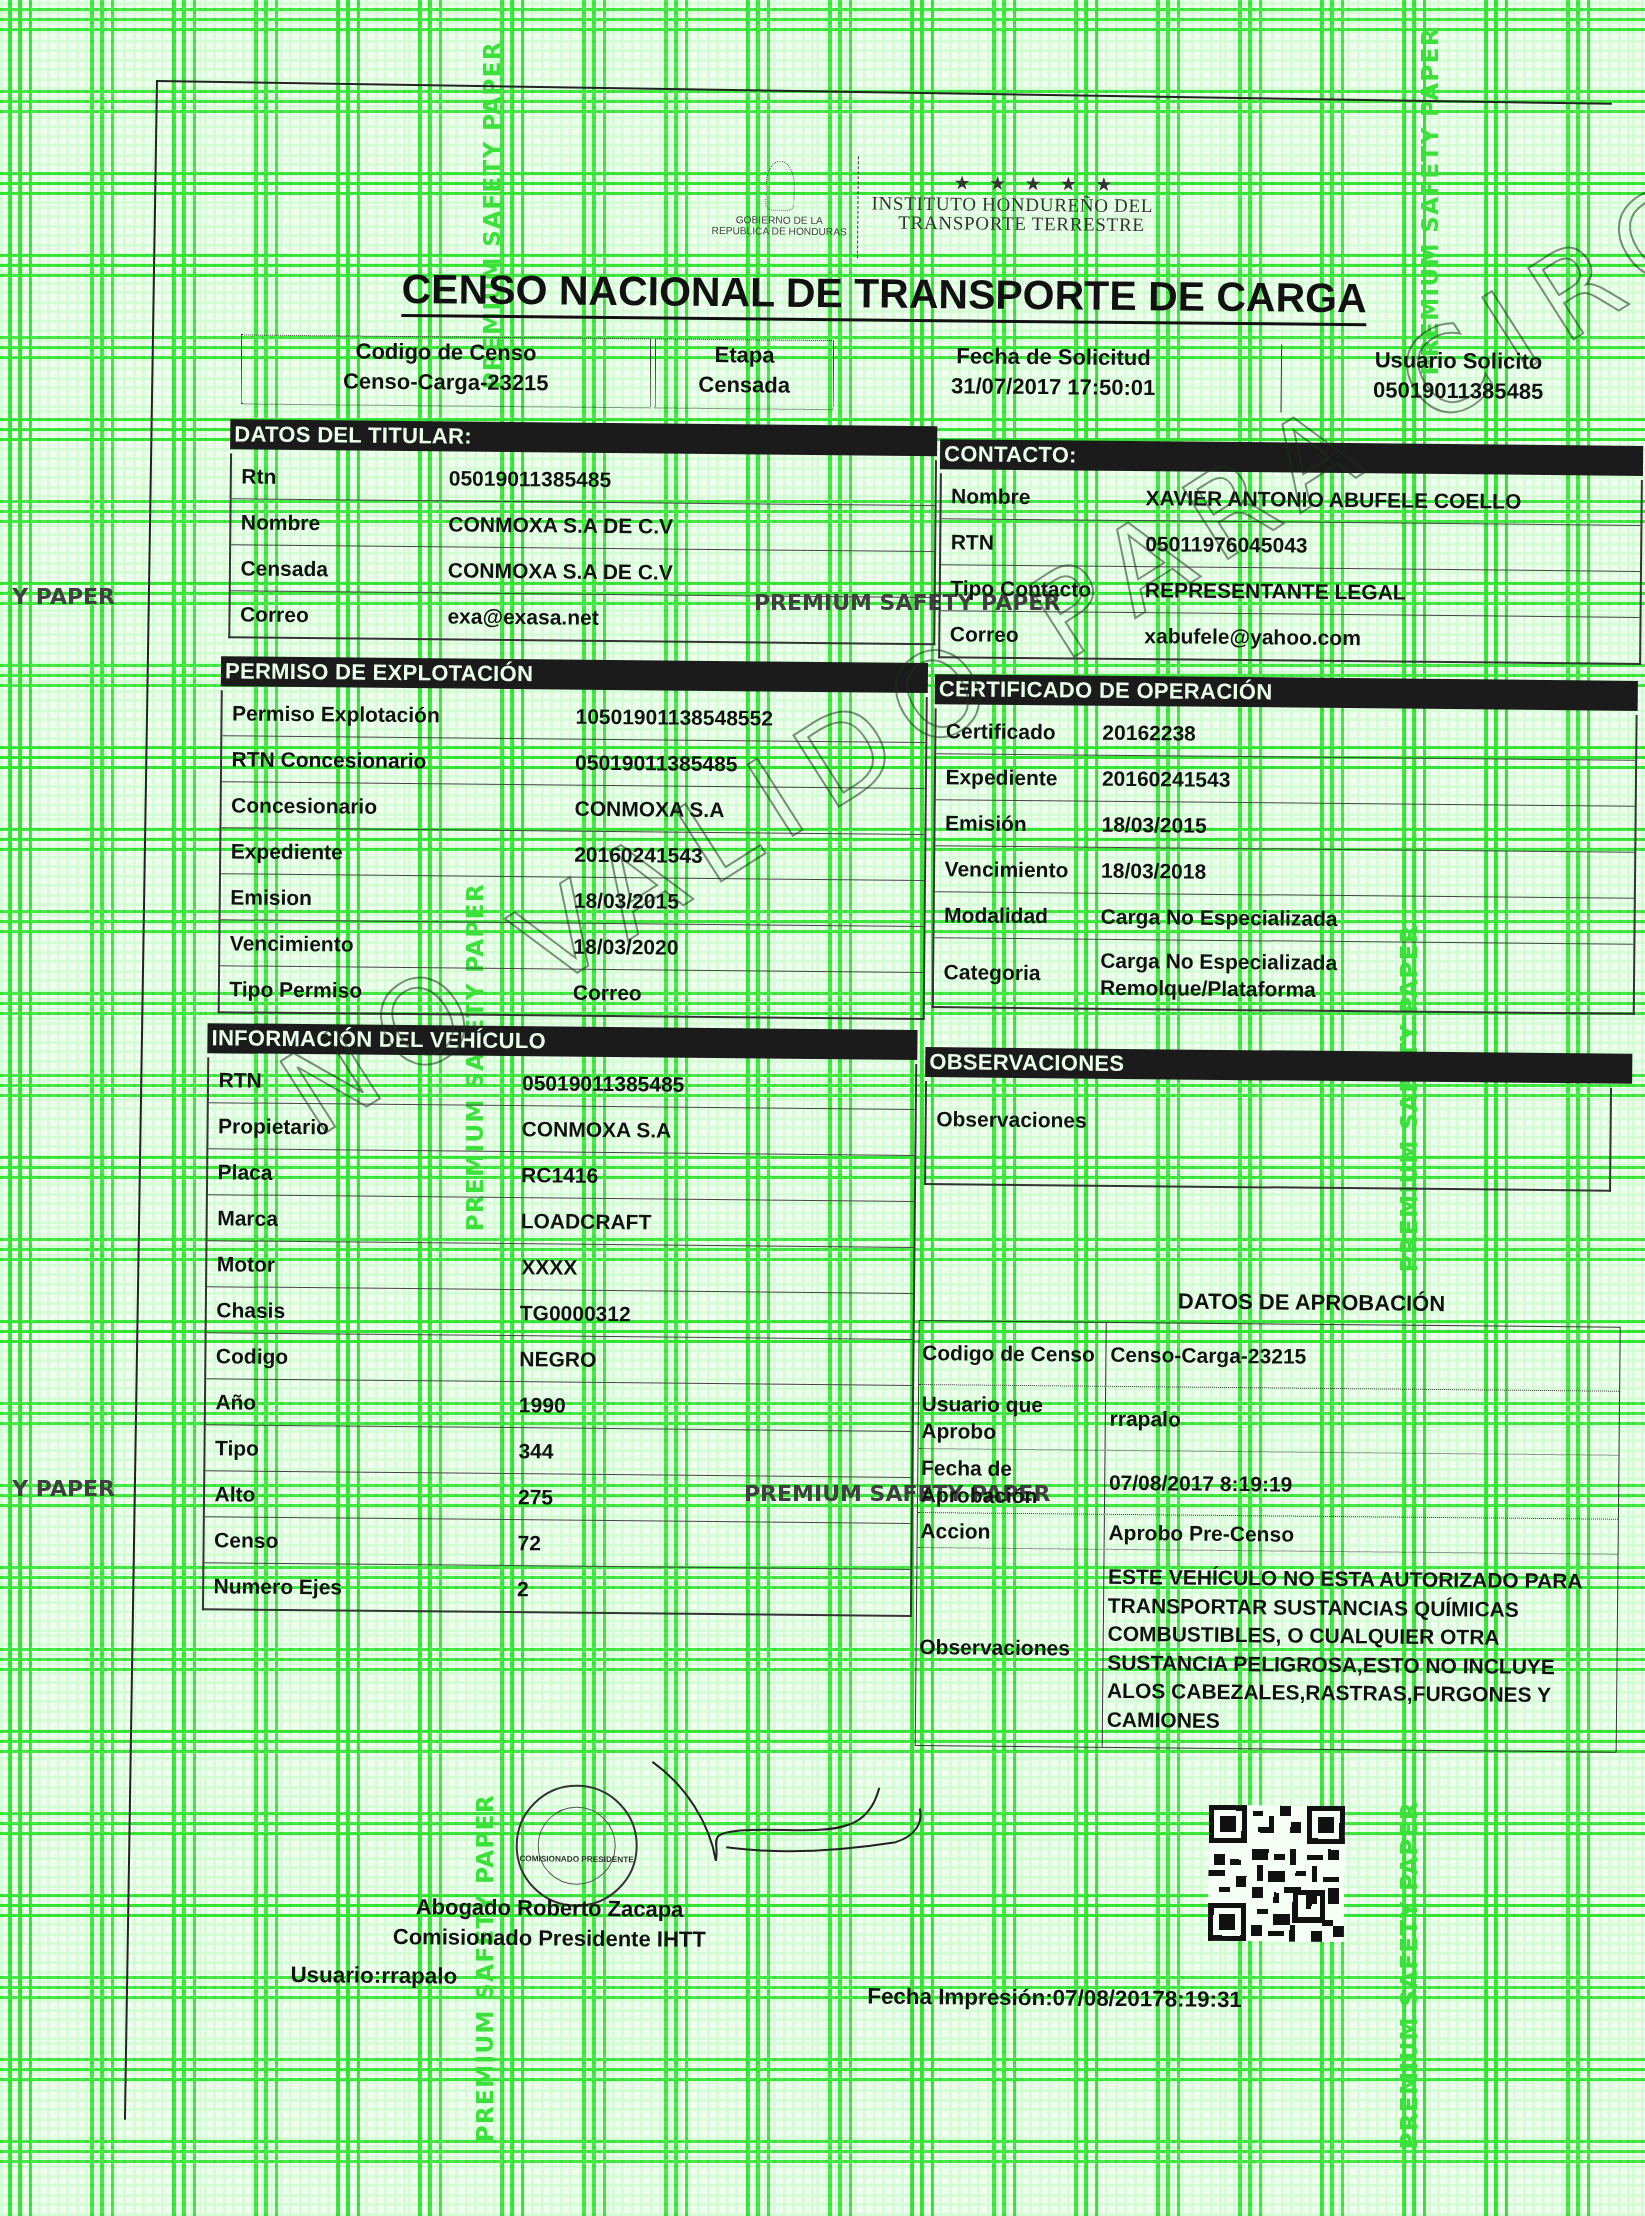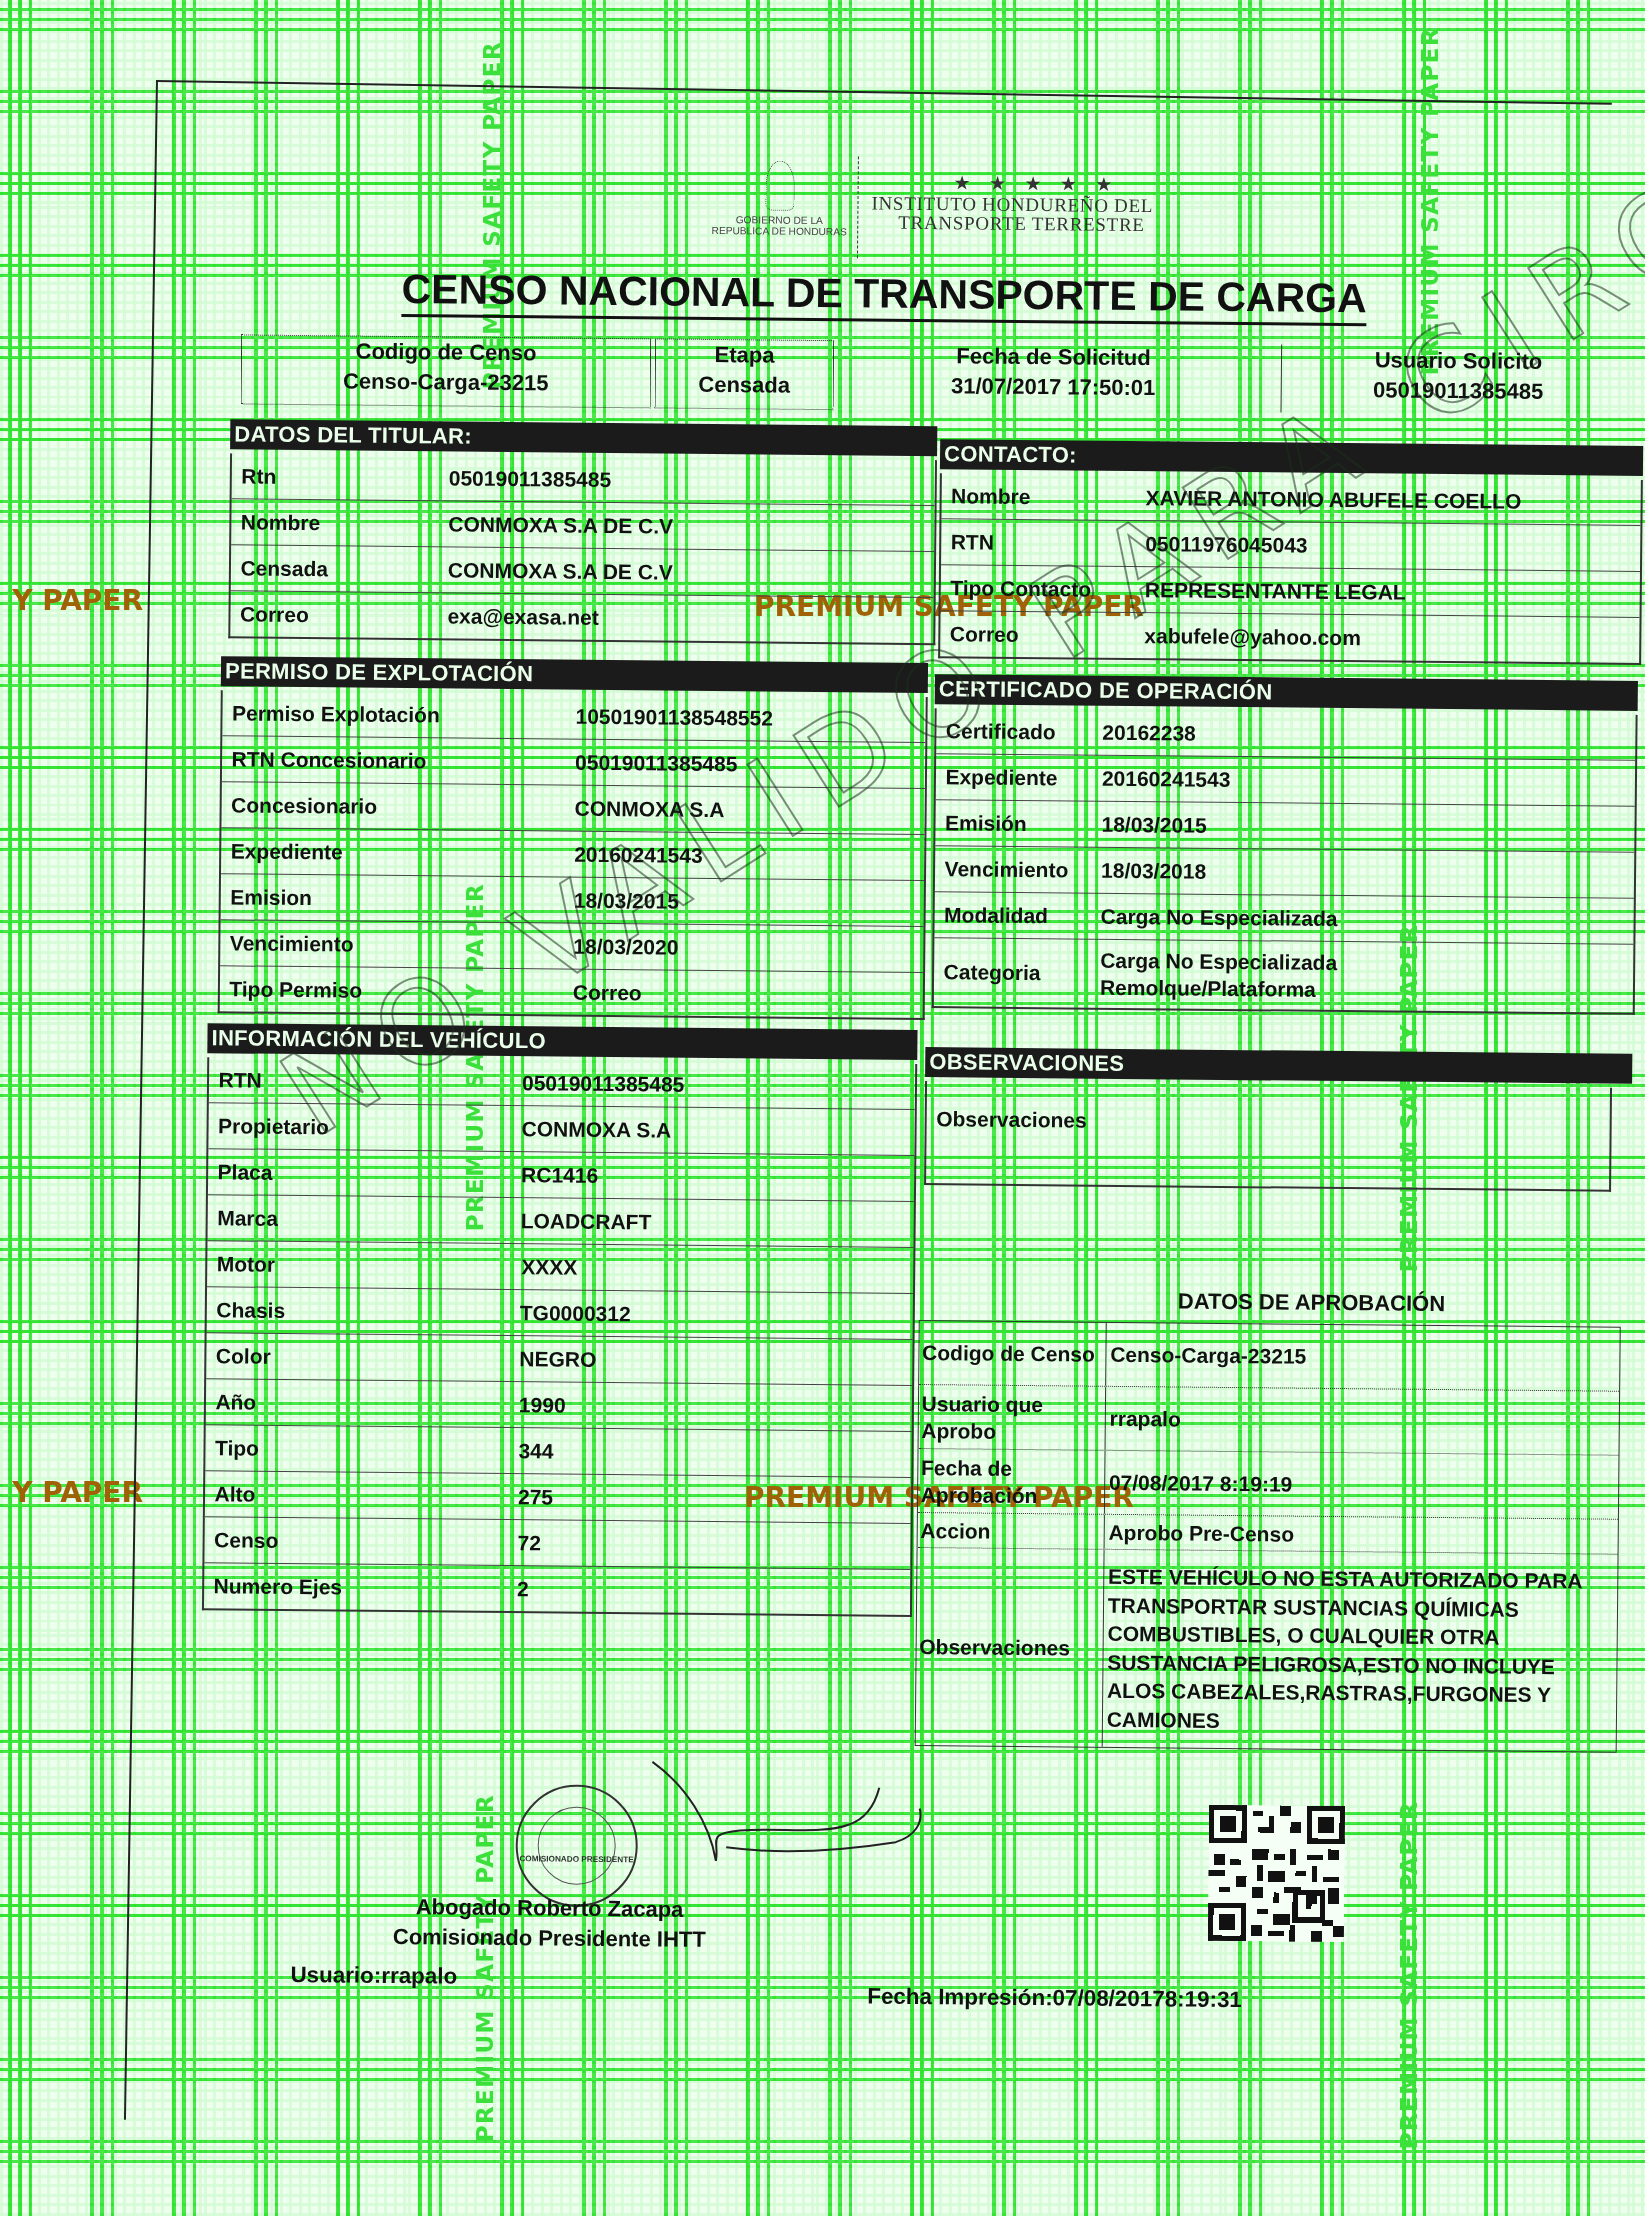--- a/index.html
+++ b/index.html
@@ -22,21 +22,21 @@
       linear-gradient(0deg, transparent 0 9.5px, #2fe32f 9.5px 13px, transparent 13px 19.7px, #2fe32f 19.7px 23px, transparent 23px 30px, #2fe32f 30px 33px, transparent 33px 41px);
     background-size:82px 82px, 82px 82px;
     background-position:0 0, 41px 41px;
     opacity:0.85;
   }
   .safety-v {
     position:absolute; color:#3be03b; font-weight:bold; font-size:23px;
     writing-mode:vertical-rl; transform:rotate(180deg); letter-spacing:1.4px;
     font-family:"DejaVu Sans", sans-serif;
   }
-  .safety-h { position:absolute; color:#a16207; font-weight:bold; font-size:28px; font-family:"DejaVu Sans", sans-serif; }
+  .safety-h { position:absolute; color:#404040; font-weight:bold; font-size:22px; font-family:"DejaVu Sans", sans-serif; }
   .frame {
     position:absolute; left:156px; top:80px; width:1454px; height:2038px;
     border-left:2px solid #222; border-top:2px solid #222;
     transform:rotate(0.9deg); transform-origin:0 0;
   }
   .page { position:absolute; left:0; top:0; width:1646px; height:2216px; transform:rotate(0.55deg); transform-origin:815px 1087px; }
   .logo-block { position:absolute; left:693px; top:156px; width:516px; height:102px; }
   .logo-left { position:absolute; left:0; top:0; width:156px; height:102px; border-right:1.4px dashed #333; color:#444; font-size:10.2px; text-align:center; }
   .logo-left .emblem { width:27px; height:48px; margin:5.4px auto 4.1px; border:1.4px dotted #444; border-radius:50% 50% 6.8px 6.8px; }
   .logo-right { position:absolute; left:170px; top:13.6px; font-family:"Liberation Serif", serif; color:#333; }
@@ -269,21 +269,21 @@
         </div>
       <div class="row" style="height:45px">
           <span class="k">Motor</span>
           <span class="v" style="left:314px">XXXX</span>
         </div>
       <div class="row" style="height:45px">
           <span class="k">Chasis</span>
           <span class="v" style="left:313px">TG0000312</span>
         </div>
       <div class="row" style="height:45px">
-          <span class="k">Color</span>
+          <span class="k">Codigo</span>
           <span class="v" style="left:313px">NEGRO</span>
         </div>
       <div class="row" style="height:45px">
           <span class="k">Año</span>
           <span class="v" style="left:313px">1990</span>
         </div>
       <div class="row" style="height:45px">
           <span class="k">Tipo</span>
           <span class="v" style="left:313px">344</span>
         </div>

